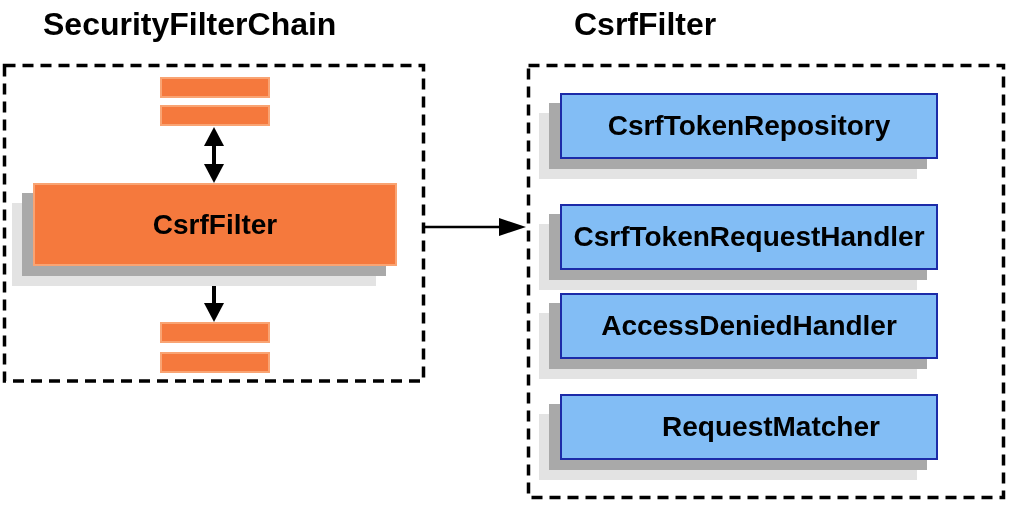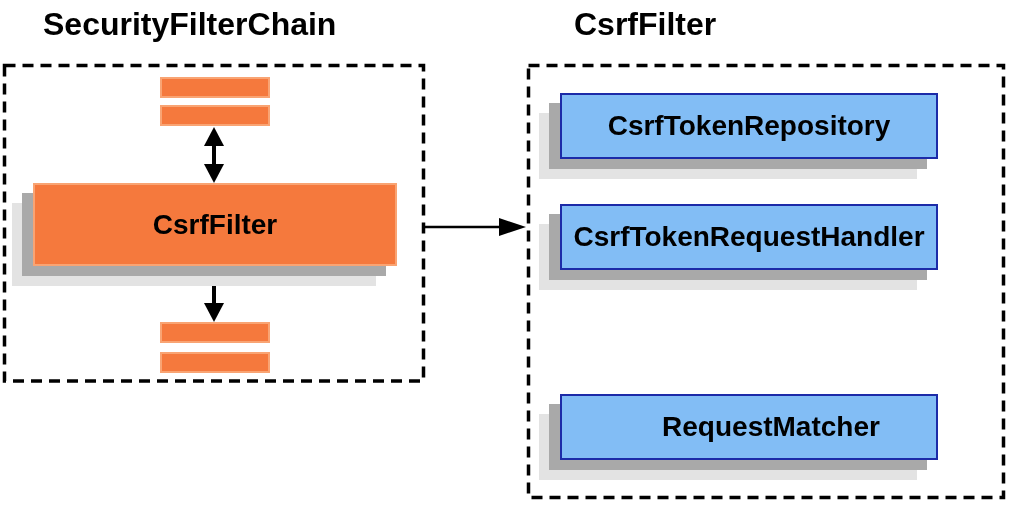--- a/index.html
+++ b/index.html
@@ -130,17 +130,20 @@
 
   <div class="bar b3"></div>
   <div class="bar b4"></div>
 
   <div class="blue-box c1">
     <span>CsrfTokenRepository</span>
   </div>
   <div class="blue-box c2">
     <span>CsrfTokenRequestHandler</span>
   </div>
+  <div class="blue-box c3">
+    <span>AccessDeniedHandler</span>
+  </div>
   <div class="blue-box c4">
     <span>RequestMatcher</span>
   </div>
 
 </div>
 
 </body></html>

